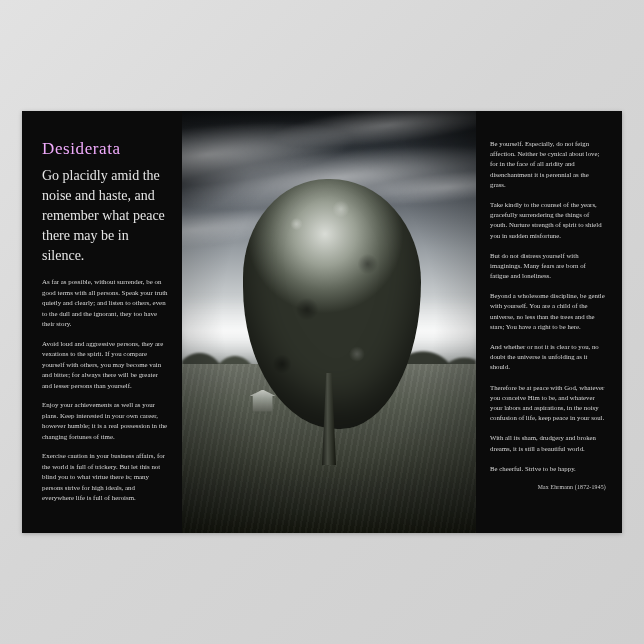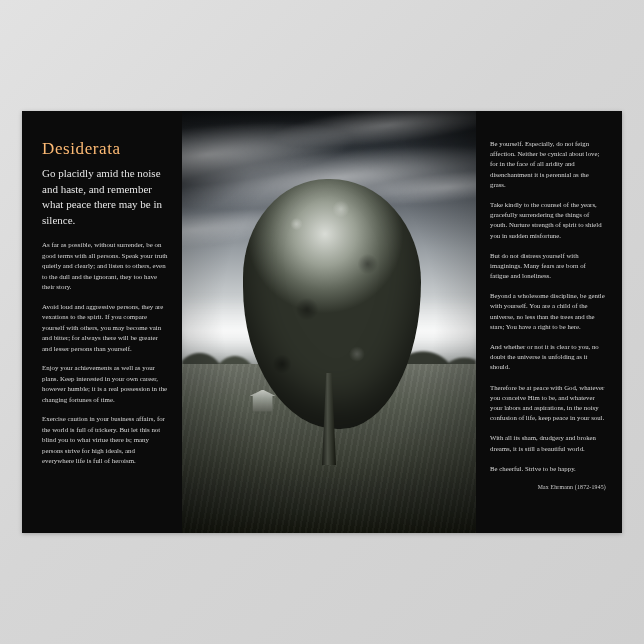--- a/index.html
+++ b/index.html
@@ -47,24 +47,24 @@
     width: 294px;
     position: relative;
     overflow: hidden;
     background: #2a2a2a;
   }
   .title {
     font-size: 17px;
     letter-spacing: 0.6px;
     margin: 0 0 7px 0;
     font-weight: normal;
-    color: #fdba74;
+    color: #f0abfc;
   }
   .lead {
-    font-size: 11px;
+    font-size: 14px;
     line-height: 1.42;
     margin: 0 0 12px 0;
     color: #e6e6e6;
   }
   .para {
     font-size: 6.9px;
     line-height: 1.52;
     margin: 0 0 9px 0;
     color: #d8d8d8;
     text-align: left;

